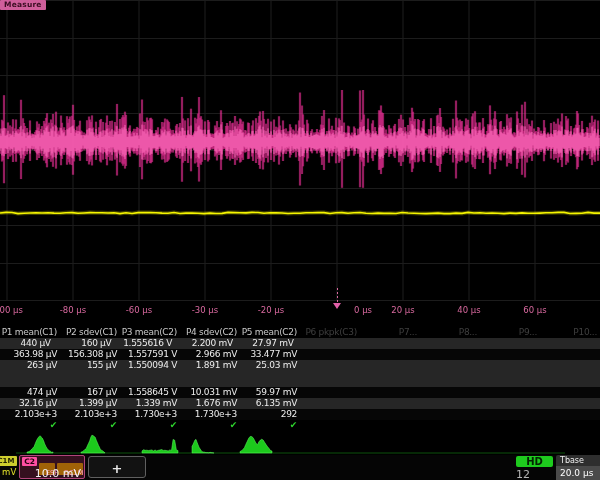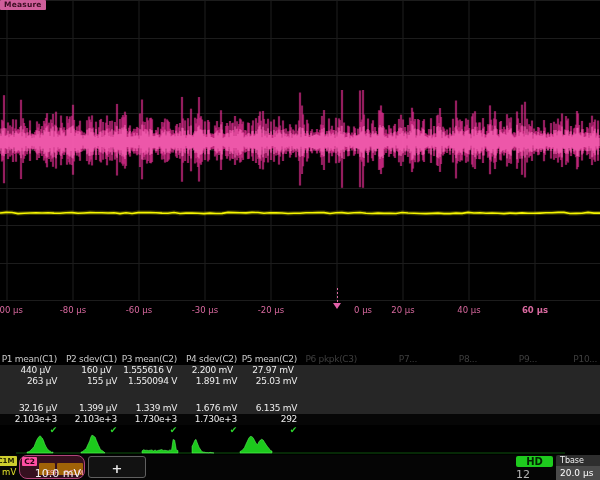--- a/index.html
+++ b/index.html
@@ -10,35 +10,35 @@
   .trace-label-badge{position:absolute;left:0;top:0;height:10px;padding:0 4px;
       background:#cf5f9b;color:#3a0d22;font-size:7.5px;line-height:10px;font-weight:bold;
       border-radius:1px;letter-spacing:.2px;}
   .axis-strip{position:absolute;left:0;top:302px;width:600px;height:16px;}
   .tick{position:absolute;top:3px;transform:translateX(-50%);color:#d9699f;font-size:8.5px;white-space:nowrap;}
   .trig-tri{position:absolute;width:0;height:0;border-left:4px solid transparent;border-right:4px solid transparent;
       border-top:6px solid #e25fa8;top:1px;}
   .trig-dash{position:absolute;width:1px;height:14px;top:288px;
       background:repeating-linear-gradient(#d9699f 0 2px,transparent 2px 4px);}
   
-  .meas{position:absolute;left:0;top:354px;width:600px;}
+  .meas{position:absolute;left:0;top:327px;width:600px;}
   .mrow{position:relative;display:flex;height:11px;}
   .mcell{width:60px;font-size:9px;line-height:11px;text-align:right;padding-right:3px;
       box-sizing:border-box;color:#ededed;white-space:nowrap;overflow:hidden;letter-spacing:-.3px;}
   .mhead{color:#c9c9c9;}
   .mdim{color:#3f3f3f;}
   .check{color:#2ed62e;font-size:9px;}
   
   .bbar{position:absolute;left:0;top:455px;width:600px;height:25px;background:#050505;}
   .c1box{position:absolute;left:-2px;top:1px;}
   .c1coup{position:absolute;left:-9px;top:0;width:28px;height:10px;background:#cdcd2e;color:#1e1e00;
       font-size:7px;line-height:10px;text-align:center;font-weight:bold;border-radius:1px;}
   .c1scale{position:absolute;left:-4px;top:11px;color:#e3e32a;font-size:8.5px;white-space:nowrap;}
   .c2box{position:absolute;left:19px;top:0;width:66px;height:24px;background:#35101f;
-      border:1px solid #b14479;border-radius:8px;box-sizing:border-box;}
+      border:1px solid #b14479;border-radius:2px;box-sizing:border-box;}
   .c2tag{position:absolute;left:2px;top:1px;width:15px;height:9px;background:#ff4fa3;color:#24000f;
       font-size:7.5px;font-weight:bold;line-height:9px;text-align:center;border-radius:1px;}
   .c2badge{position:absolute;top:7px;height:9px;border:6px solid #a16207;color:#ff9fce;font-size:6.5px;
       line-height:8px;text-align:center;border-radius:1px;box-sizing:border-box;padding:0 1px;}
   .c2scale{position:absolute;right:3px;top:11px;color:#f2f2f2;font-size:11px;}
   .addslot{position:absolute;left:88px;top:1px;width:58px;height:22px;border:1px solid #606060;
       border-radius:3px;background:#121212;box-sizing:border-box;}
   .plus{position:absolute;left:50%;top:55%;transform:translate(-50%,-50%);color:#e8e8e8;
       font-size:13px;font-weight:bold;line-height:1;}
   .hdbadge{position:absolute;left:516px;top:1px;width:37px;height:11px;background:#1ecb1e;color:#032403;
@@ -91,21 +91,21 @@
   <div class="axis-strip">
     <div id="ticks">
         <div class="tick" style="left: 7px;">-100 µs</div>
         <div class="tick" style="left: 73px;">-80 µs</div>
         <div class="tick" style="left: 139px;">-60 µs</div>
         <div class="tick" style="left: 205px;">-30 µs</div>
         <div class="tick" style="left: 271px;">-20 µs</div>
         <div class="tick" style="left: 355px; margin-left: 8px;">0 µs</div>
         <div class="tick" style="left: 403px;">20 µs</div>
         <div class="tick" style="left: 469px;">40 µs</div>
-        <div class="tick" style="left: 535px; font-weight: bold;">60 µs</div>
+        <div class="tick" style="left: 535px;">60 µs</div>
       </div>
     <div class="trig-tri" id="trigTri" style="left: 333px;"></div>
   </div>
 
   <div class="meas" id="measTable">
       <div class="mrow" style="height: 11px;">
         <span class="mcell mhead">P1 mean(C1)</span>
         <span class="mcell mhead">P2 sdev(C1)</span>
         <span class="mcell mhead">P3 mean(C2)</span>
         <span class="mcell mhead">P4 sdev(C2)</span>
@@ -121,26 +121,50 @@
         <span class="mcell">160 µV</span>
         <span class="mcell">1.555616 V</span>
         <span class="mcell">2.200 mV</span>
         <span class="mcell">27.97 mV</span>
         <span class="mcell"></span>
         <span class="mcell"></span>
         <span class="mcell"></span>
         <span class="mcell"></span>
         <span class="mcell"></span>
       </div>
+      <div class="mrow" style="height: 11px; background: rgb(6, 6, 6);">
+        <span class="mcell">363.98 µV</span>
+        <span class="mcell">156.308 µV</span>
+        <span class="mcell">1.557591 V</span>
+        <span class="mcell">2.966 mV</span>
+        <span class="mcell">33.477 mV</span>
+        <span class="mcell"></span>
+        <span class="mcell"></span>
+        <span class="mcell"></span>
+        <span class="mcell"></span>
+        <span class="mcell"></span>
+      </div>
       <div class="mrow" style="height: 27px; background: rgb(38, 38, 38);">
         <span class="mcell">263 µV</span>
         <span class="mcell">155 µV</span>
         <span class="mcell">1.550094 V</span>
         <span class="mcell">1.891 mV</span>
         <span class="mcell">25.03 mV</span>
+        <span class="mcell"></span>
+        <span class="mcell"></span>
+        <span class="mcell"></span>
+        <span class="mcell"></span>
+        <span class="mcell"></span>
+      </div>
+      <div class="mrow" style="height: 11px; background: rgb(6, 6, 6);">
+        <span class="mcell">474 µV</span>
+        <span class="mcell">167 µV</span>
+        <span class="mcell">1.558645 V</span>
+        <span class="mcell">10.031 mV</span>
+        <span class="mcell">59.97 mV</span>
         <span class="mcell"></span>
         <span class="mcell"></span>
         <span class="mcell"></span>
         <span class="mcell"></span>
         <span class="mcell"></span>
       </div>
       <div class="mrow" style="height: 11px; background: rgb(38, 38, 38); justify-content: center;">
         <span class="mcell">32.16 µV</span>
         <span class="mcell">1.399 µV</span>
         <span class="mcell">1.339 mV</span>

